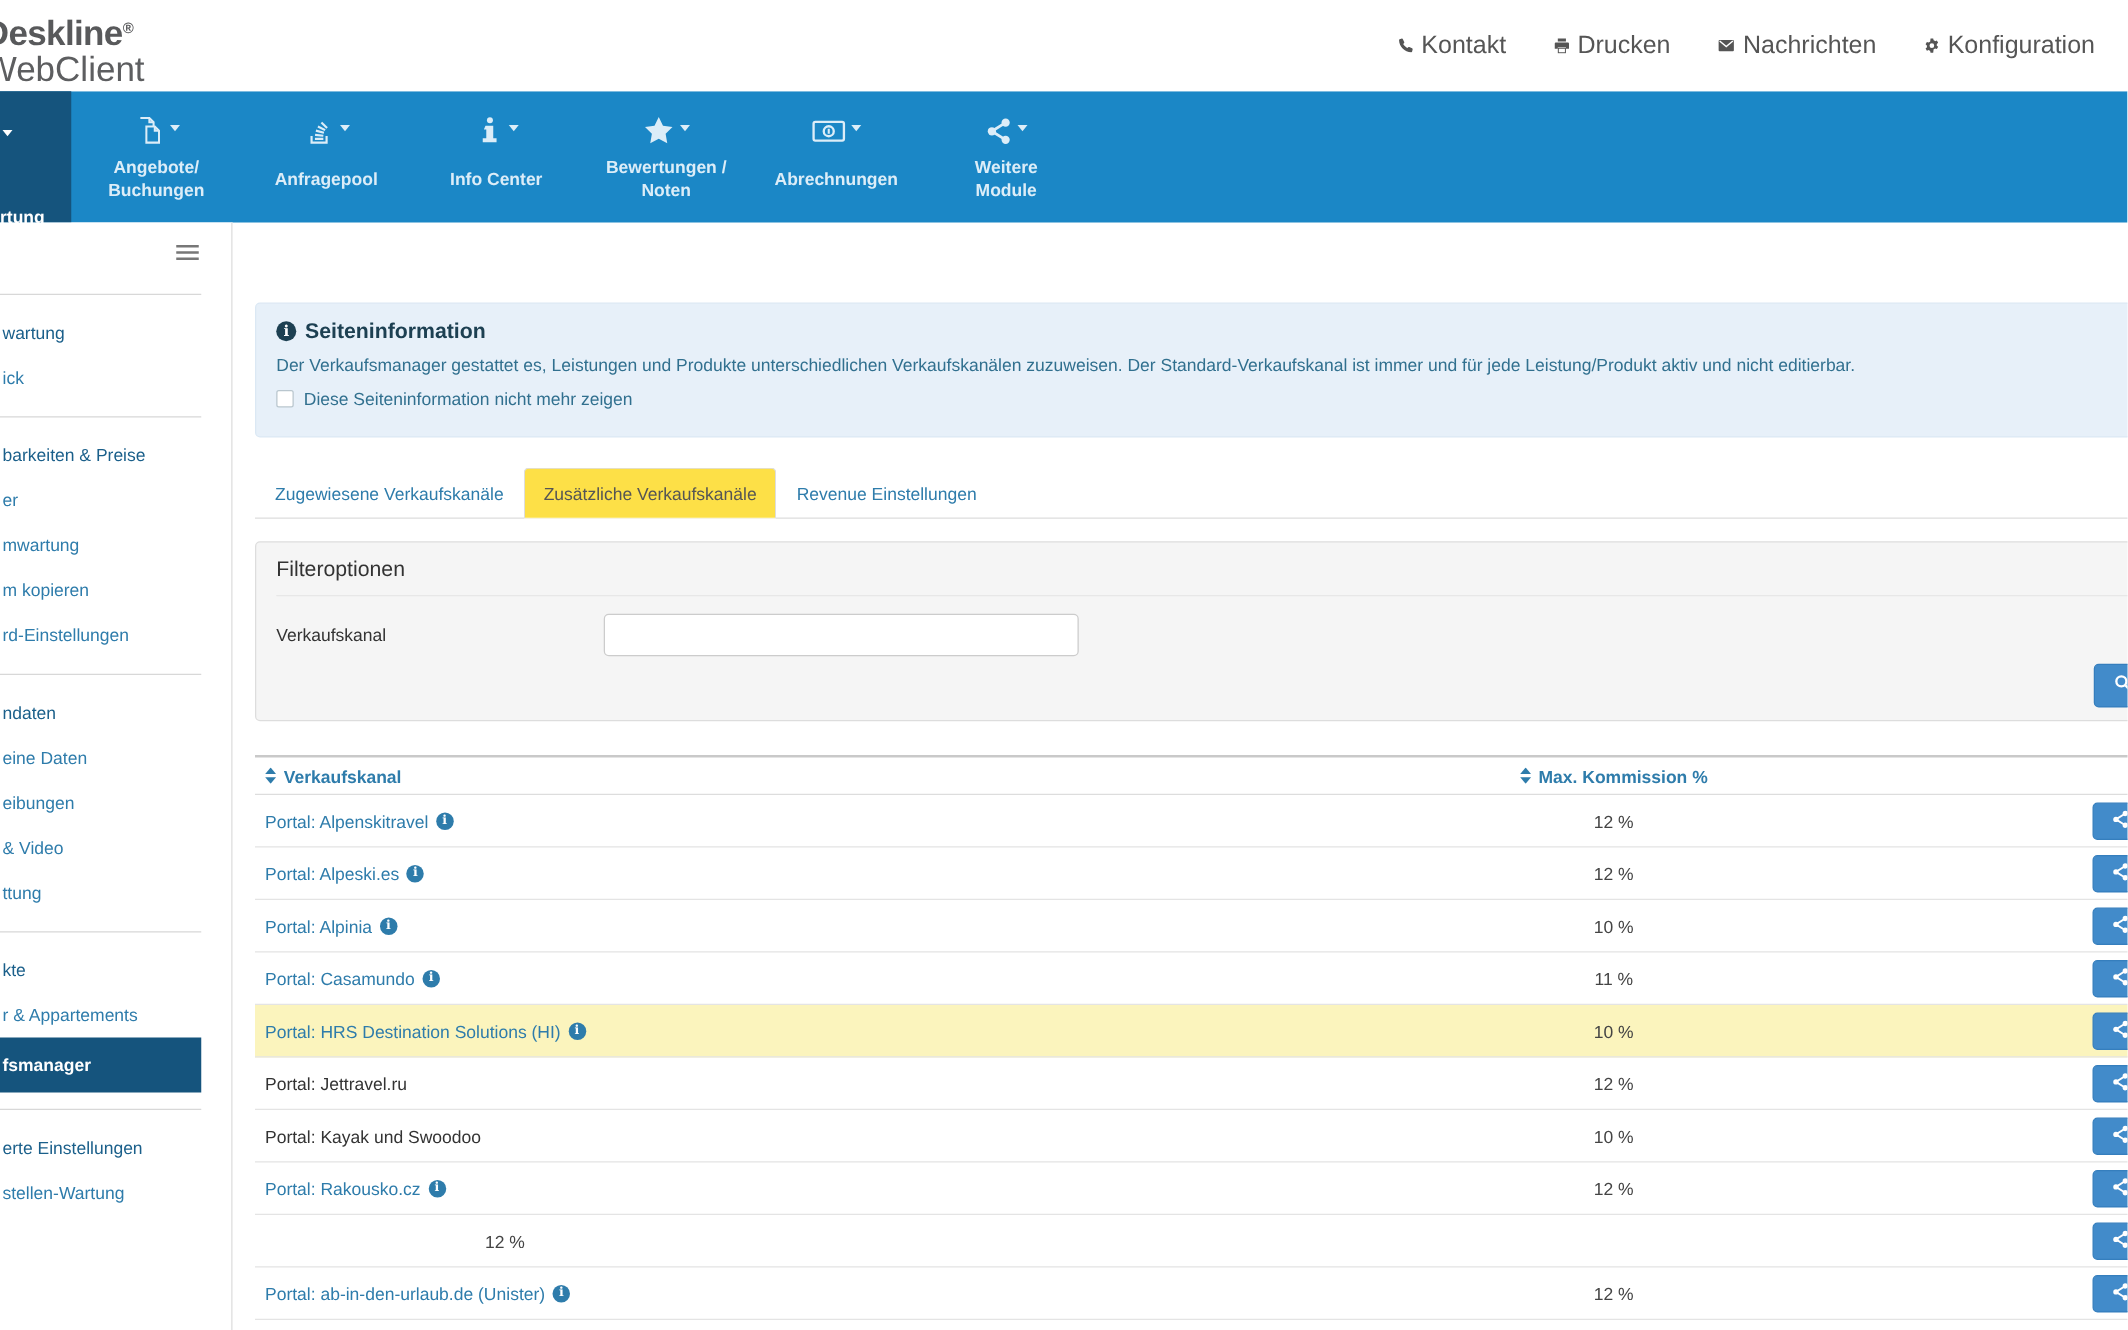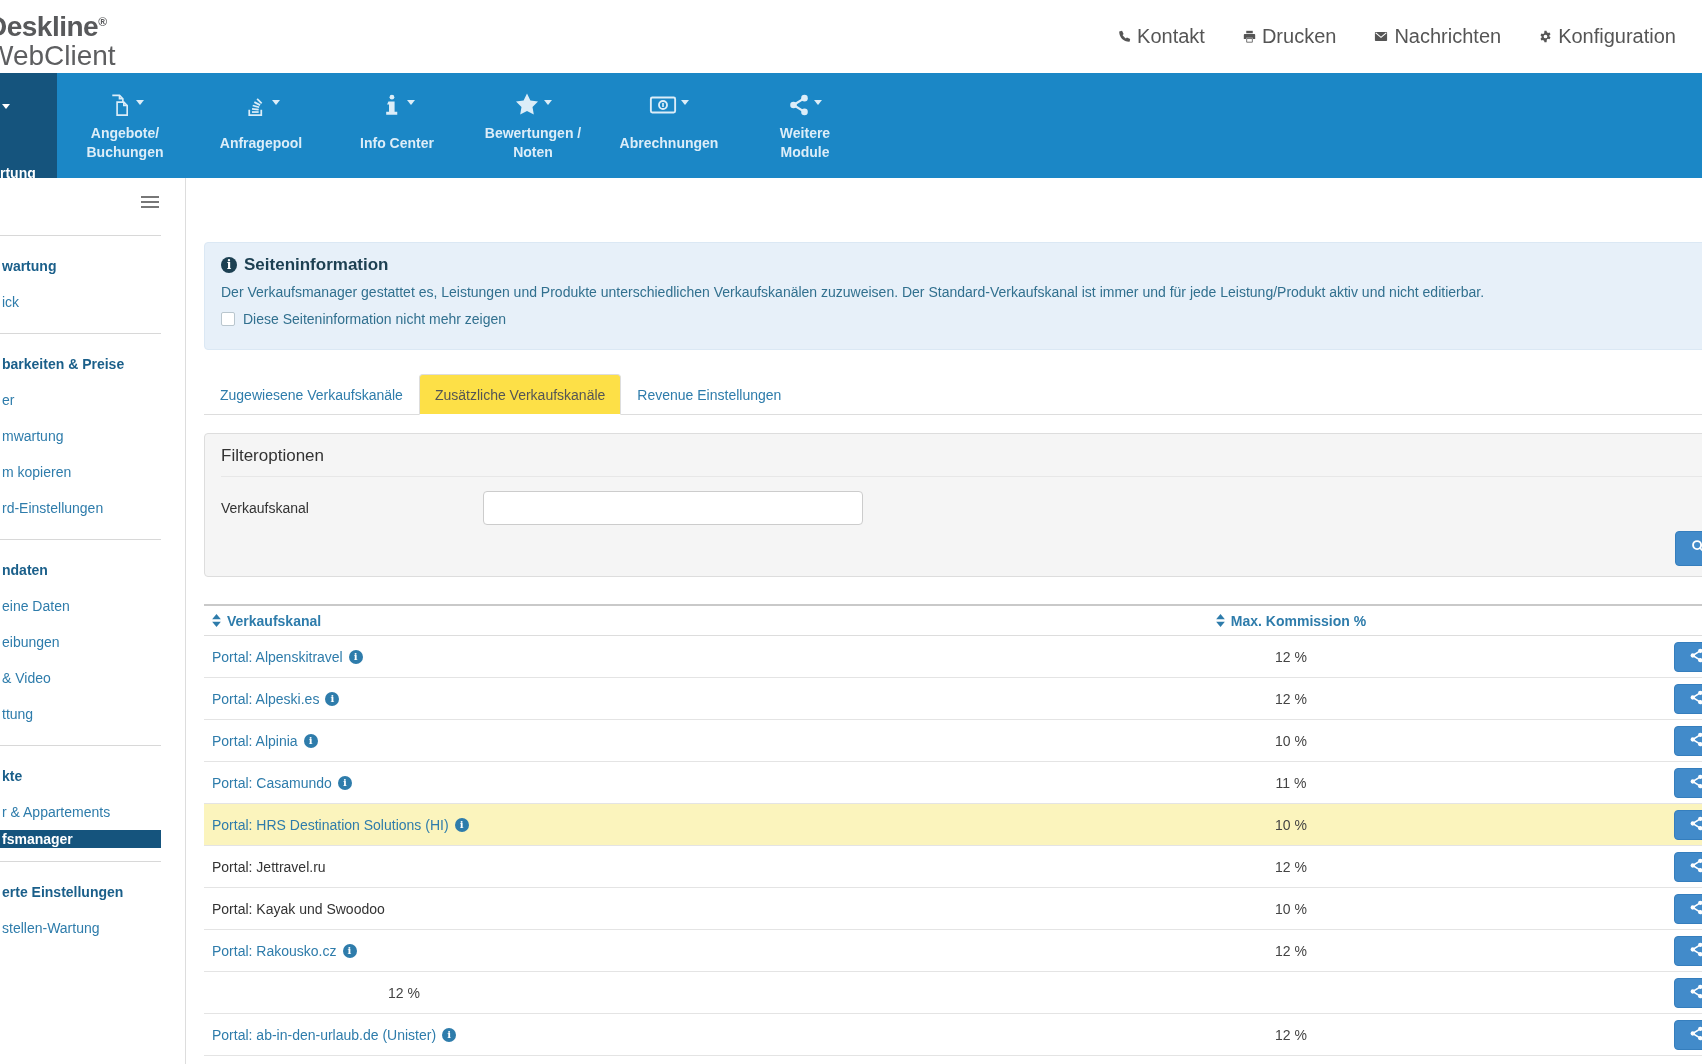--- a/index.html
+++ b/index.html
@@ -31,24 +31,24 @@
   
   .body-row { display:flex; height:886px; }
 
   
   .sidebar { position:relative; width:186px; flex:none; border-right:1px solid #ddd; background:#fff; }
   .hamburger { position:absolute; right:26px; top:15px; cursor:pointer; }
   .hamburger span { display:block; width:18px; height:2px; background:#777; margin:3px 0; }
   .sb-entries { padding-top:44px; width:161px; }
   .sb-divider { border-top:1px solid #d8d8d8; margin:13px 0 12px 0; }
   .sb-header { height:36px; display:flex; align-items:center; padding-left:2px;
-               color:#1a5f8a; font-size:14px; font-weight:bold; }
+               color:#1a5f8a; font-size:14px; font-weight:normal; }
   .sb-link { height:36px; display:flex; align-items:center; padding-left:2px;
              color:#2e7cab; font-size:14px; cursor:pointer; text-decoration:none; }
-  .sb-active { height:18px; display:flex; align-items:center; padding-left:2px; width:161px;
+  .sb-active { height:44px; display:flex; align-items:center; padding-left:2px; width:161px;
                background:#15547d; color:#fff; font-size:14px; font-weight:bold; cursor:pointer; }
 
   
   .content { position:relative; flex:1; }
   .page-title-row { position:absolute; top:20px; left:18px; display:flex; align-items:baseline; gap:19px; }
   .page-title { font-size:24px; color:#333; font-weight:normal; }
   .page-subtitle { font-size:14px; color:#888; }
 
   .info-box { position:absolute; top:64px; left:18px; right:-62px; height:108px;
               background:#e7f0f9; border:1px solid #dbe8f4; border-radius:4px; padding:12px 16px; }

